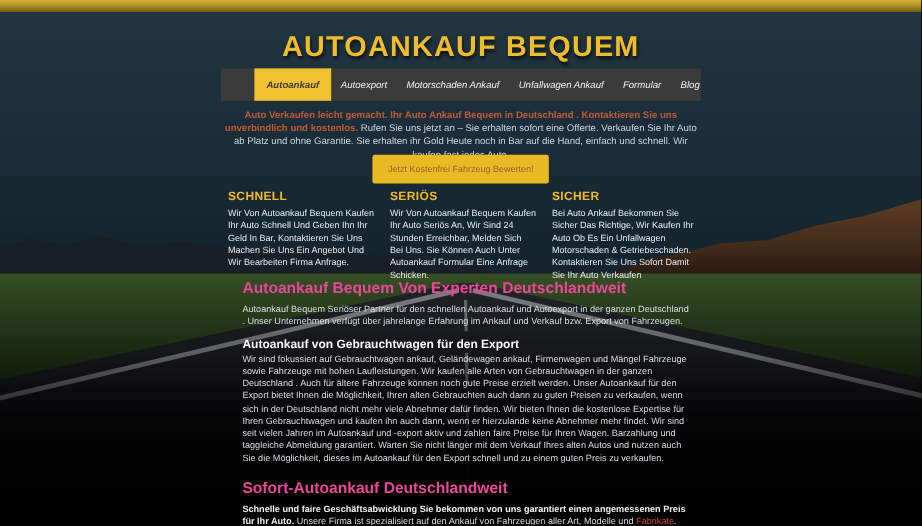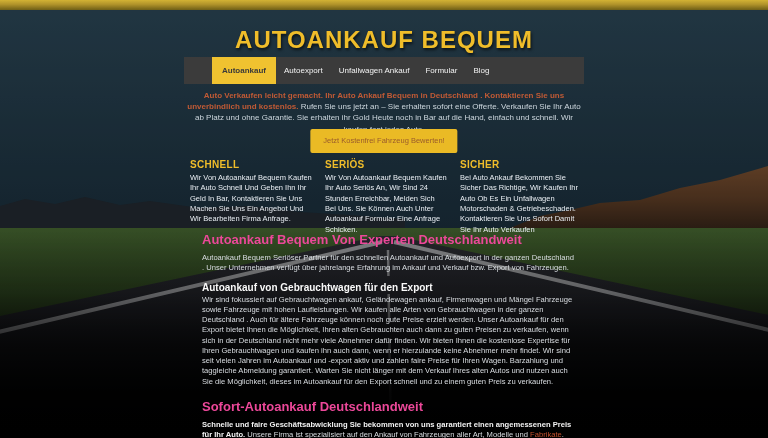--- a/index.html
+++ b/index.html
@@ -20,20 +20,21 @@
   .site-title {
     position: absolute; top: 26px; left: 0; width: 768px; text-align: center;
     font-size: 24px; font-weight: bold; letter-spacing: 1px; color: #f0bd2a;
     text-shadow: 1px 2px 3px rgba(0,0,0,.65);
   }
 
   .nav {
     position: absolute; top: 57px; left: 184px; width: 400px; height: 27px;
     background: #3b3b3b; display: flex; align-items: stretch; padding-left: 28px;
     box-sizing: border-box;
+    font-style: italic;
   }
   .nav a {
     display: flex; align-items: center; padding: 0 8px; font-size: 8px;
     color: #f2f2f2; text-decoration: none; white-space: nowrap;
   }
   .nav a.active { background: #f0c230; color: #3a3a3a; font-weight: bold; padding: 0 10px; }
 
   .intro {
     position: absolute; top: 90px; left: 184px; width: 400px; text-align: center;
     font-size: 8px; line-height: 1.4;
@@ -127,20 +128,21 @@
     <rect x="0" y="220" width="768" height="208" fill="url(#fade)"></rect>
   </svg>
 
   <div class="content">
 
     <div class="site-title">AUTOANKAUF BEQUEM</div>
 
     <nav class="nav">
       <a href="#" class="active">Autoankauf</a>
       <a href="#">Autoexport</a>
+      <a href="#">Motorschaden Ankauf</a>
       <a href="#">Unfallwagen Ankauf</a>
       <a href="#">Formular</a>
       <a href="#">Blog</a>
     </nav>
 
     <div class="intro">
       <span class="highlight">Auto Verkaufen leicht gemacht. Ihr Auto Ankauf Bequem in Deutschland . Kontaktieren Sie uns unverbindlich und kostenlos.</span><span class="rest"> Rufen Sie uns jetzt an – Sie erhalten sofort eine Offerte. Verkaufen Sie Ihr Auto ab Platz und ohne Garantie. Sie erhalten ihr Gold Heute noch in Bar auf die Hand, einfach und schnell. Wir kaufen fast jedes Auto.</span>
     </div>
 
     <button class="cta">Jetzt Kostenfrei Fahrzeug Bewerten!</button>

